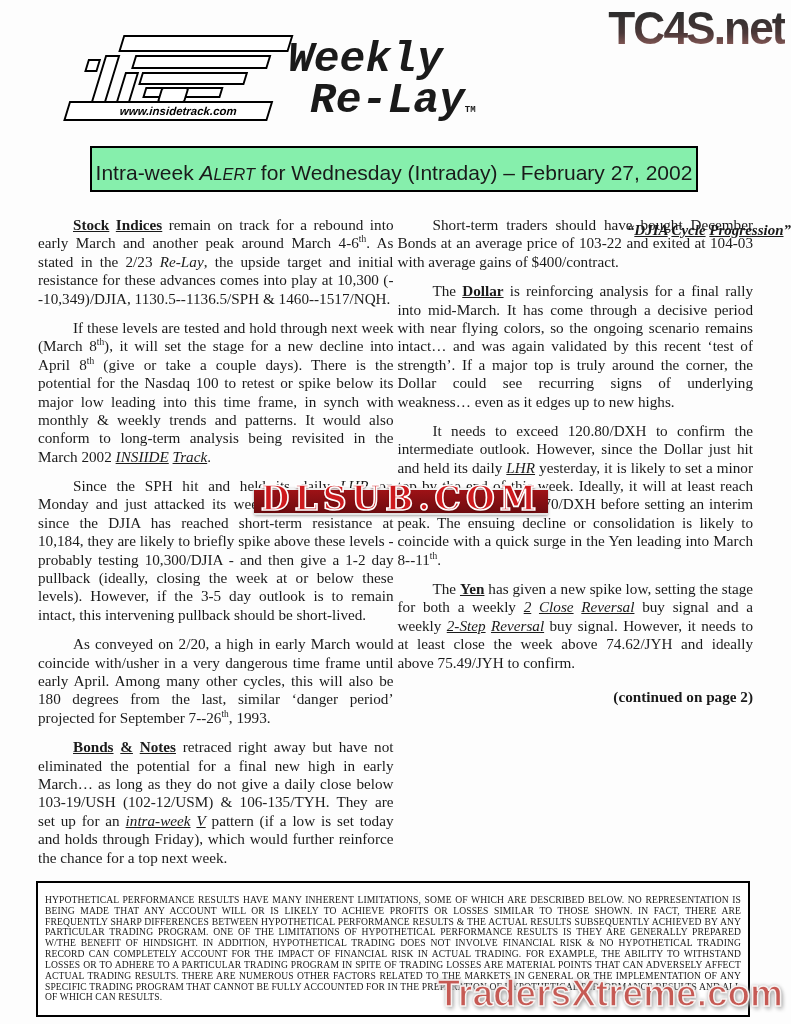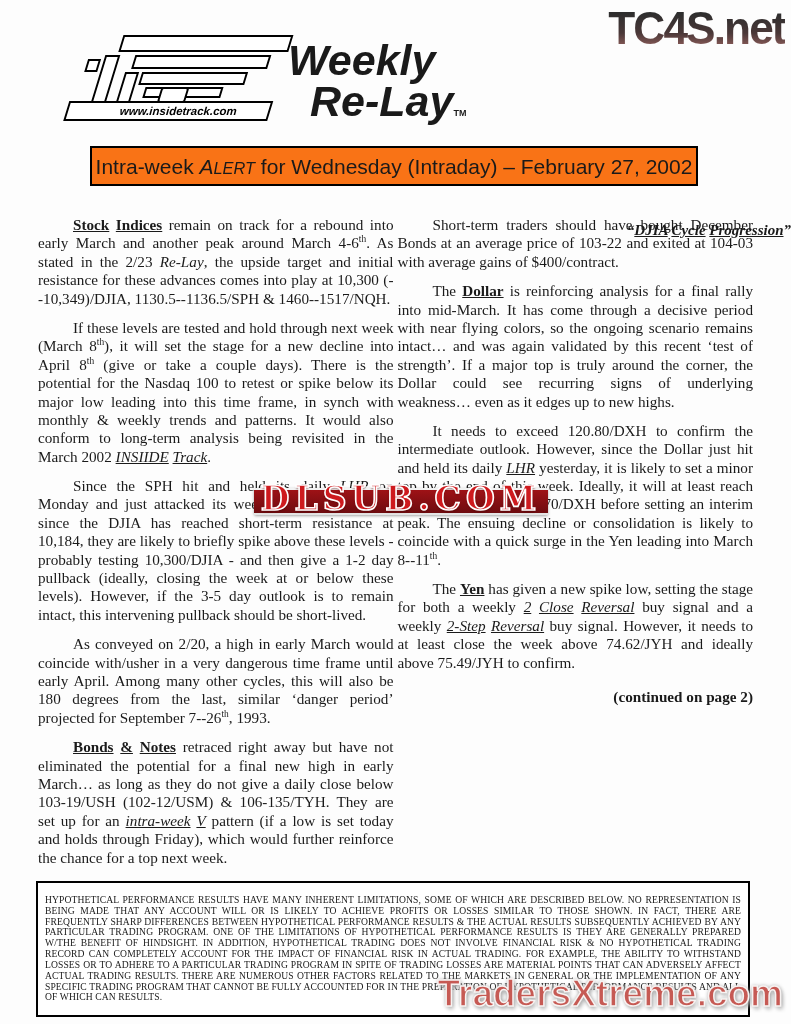--- a/index.html
+++ b/index.html
@@ -13,31 +13,31 @@
     position:absolute;top:4px;right:6px;
     font-family:"Liberation Sans",sans-serif;font-weight:bold;
     font-size:47px;letter-spacing:-2px;line-height:1;
     transform:scaleX(.94);transform-origin:100% 0;
     background:linear-gradient(180deg,var(--tc4s-top,#2e2e2e) 20%,#4a3838 62%,var(--tc4s-bottom,#93605d) 95%);
     -webkit-background-clip:text;background-clip:text;color:transparent;
   }
   
   .masthead{position:absolute;top:30px;left:60px;display:flex;align-items:flex-start;}
   .wordmark{
-    font-family:Liberation Sans, sans-serif;font-weight:bold;font-style:italic;
+    font-family:Liberation Mono, monospace;font-weight:bold;font-style:italic;
     font-size:43px;line-height:.95;margin-left:-14px;margin-top:10px;white-space:nowrap;
   }
   .wordmark .line2{margin-left:22px;text-align:center;}
   .tm{font-size:9px;font-style:normal;letter-spacing:0;}
   
   .alert-box{
     position:absolute;top:146px;left:90px;width:608px;box-sizing:border-box;
-    border:2px solid #000;background:#f97316;
+    border:2px solid #000;background:#86efac;
     font-family:"Liberation Sans",sans-serif;font-size:21px;
-    text-align:center;padding:7px 0 5px;white-space:nowrap;
+    text-align:center;padding:13px 0 5px;white-space:nowrap;
   }
   
   .headline{
     position:absolute;top:187px;left:0;width:100%;text-align:right;
     font-size:15px;font-weight:bold;font-style:italic;margin-top:35px;
   }
   
   .columns{
     position:absolute;top:216px;left:38px;width:715px;height:666px;overflow:hidden;
     display:flex;gap:4px;

